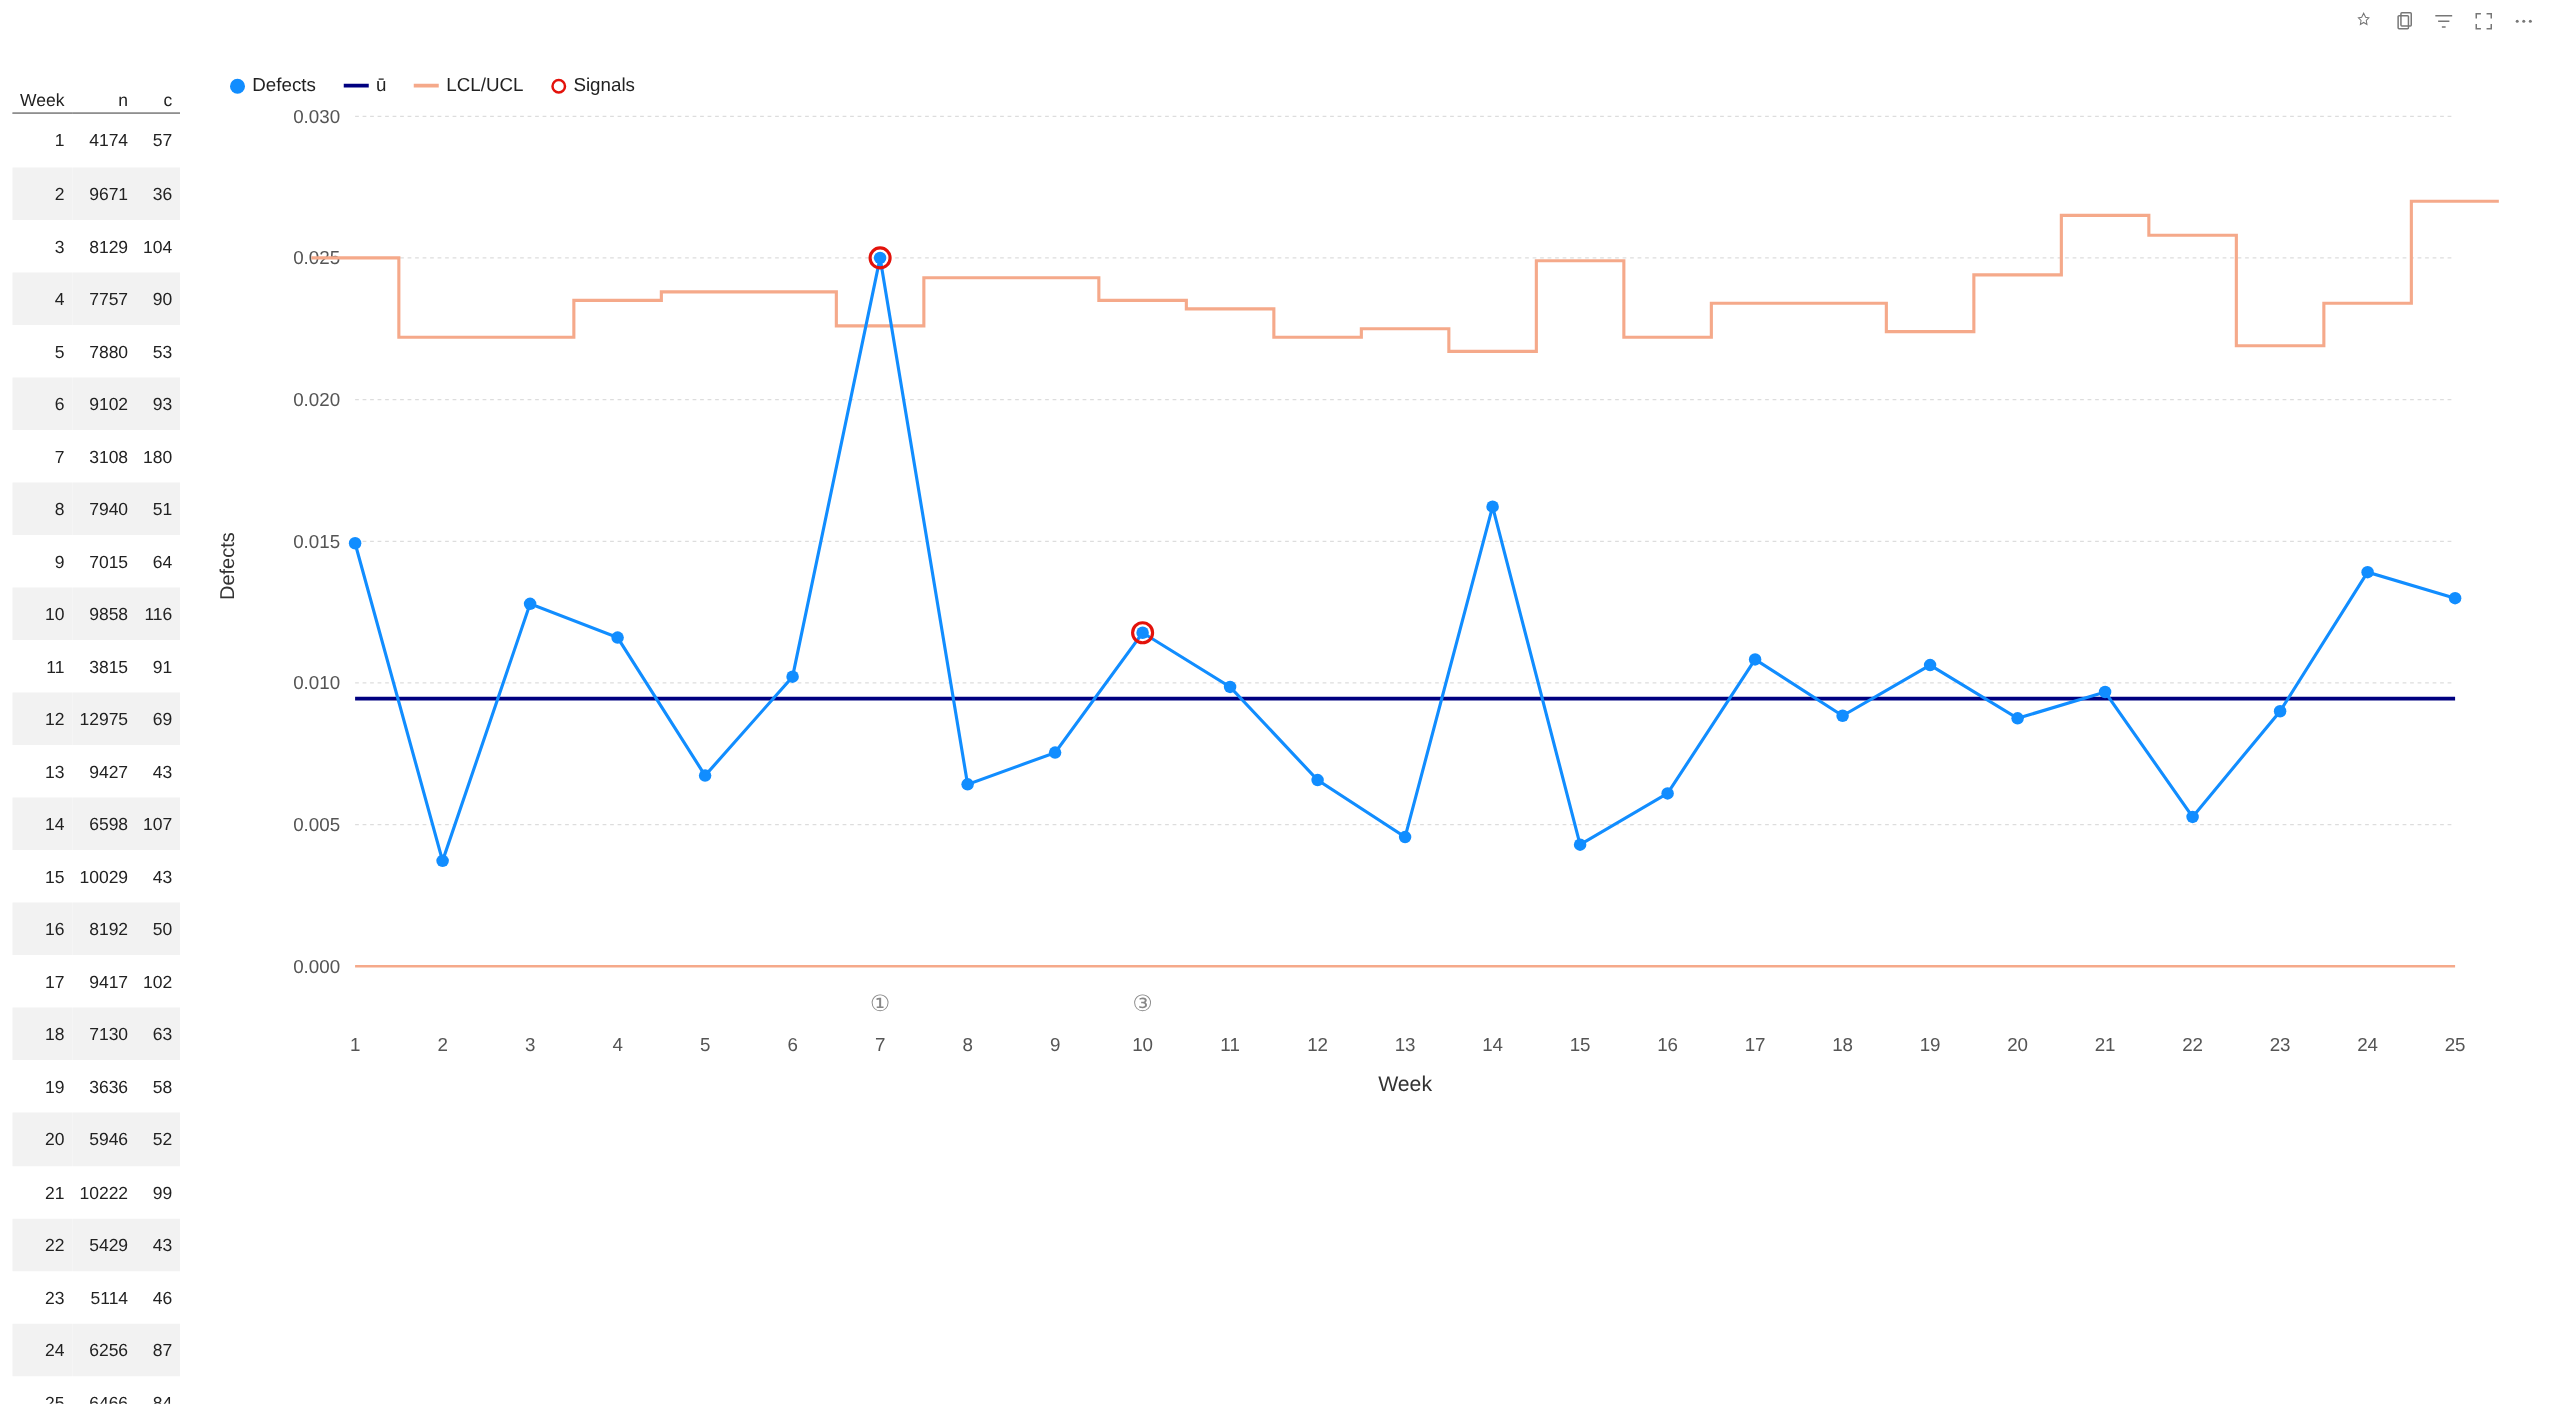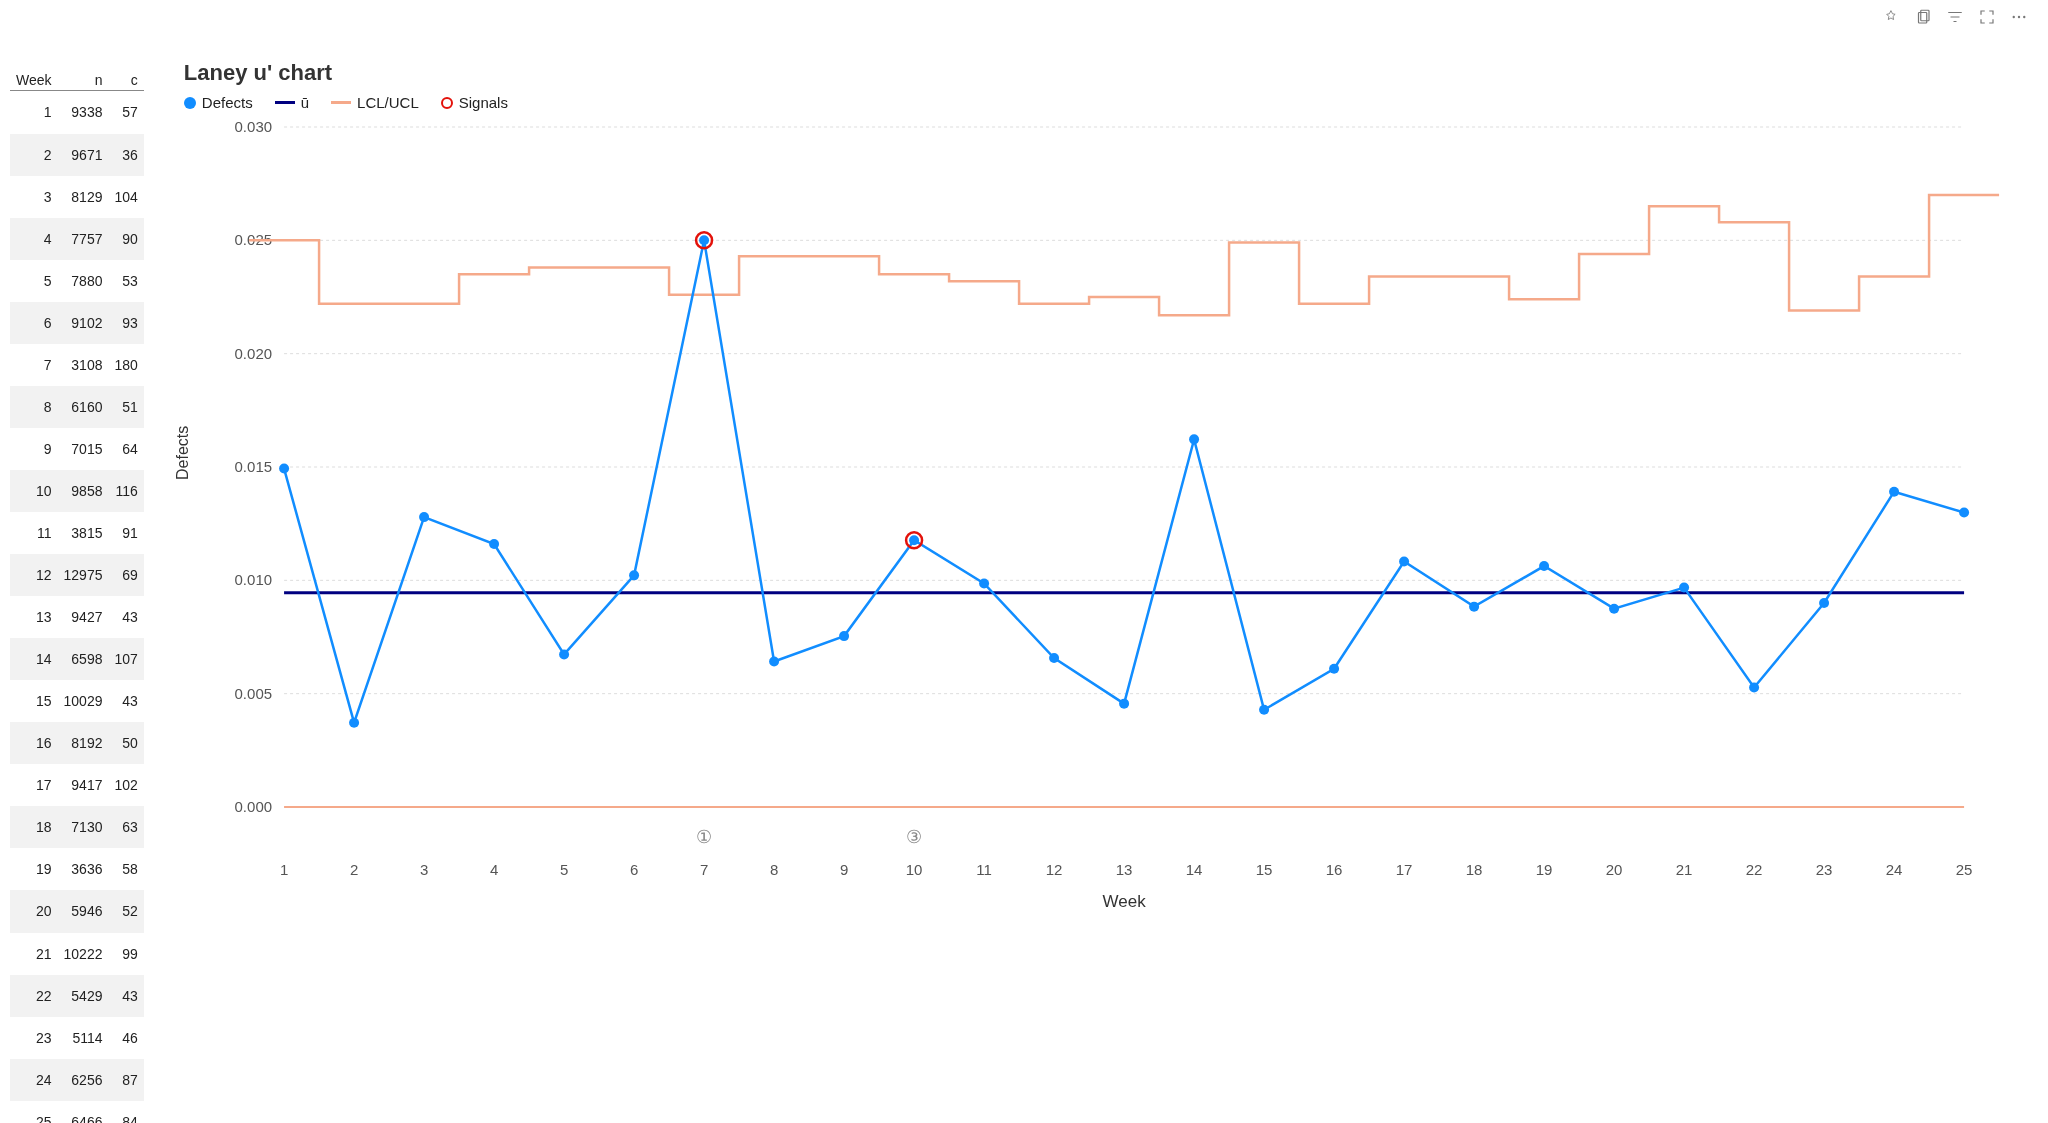--- a/index.html
+++ b/index.html
@@ -101,21 +101,21 @@
     <thead>
         <tr id="thead-row">
           <th>Week</th>
           <th>n</th>
           <th>c</th>
         </tr>
       </thead>
     <tbody id="tbody">
         <tr>
           <td>1</td>
-          <td>9338</td>
+          <td>4174</td>
           <td>57</td>
         </tr>
         <tr class="alt">
           <td>2</td>
           <td>9671</td>
           <td>36</td>
         </tr>
         <tr>
           <td>3</td>
           <td>8129</td>
@@ -136,21 +136,21 @@
           <td>9102</td>
           <td>93</td>
         </tr>
         <tr>
           <td>7</td>
           <td>3108</td>
           <td>180</td>
         </tr>
         <tr class="alt">
           <td>8</td>
-          <td>6160</td>
+          <td>7940</td>
           <td>51</td>
         </tr>
         <tr>
           <td>9</td>
           <td>7015</td>
           <td>64</td>
         </tr>
         <tr class="alt">
           <td>10</td>
           <td>9858</td>
@@ -228,21 +228,20 @@
         </tr>
         <tr>
           <td>25</td>
           <td>6466</td>
           <td>84</td>
         </tr>
       </tbody>
   </table>
 
   <div class="chart-area">
-    <h2 class="chart-title">Laney u' chart</h2>
     <div class="legend">
       <div class="item">
           <span class="swatch-dot"></span>
           <span>Defects</span>
         </div>
       <div class="item">
           <span class="swatch-line"></span>
           <span>ū</span>
         </div>
       <div class="item">

